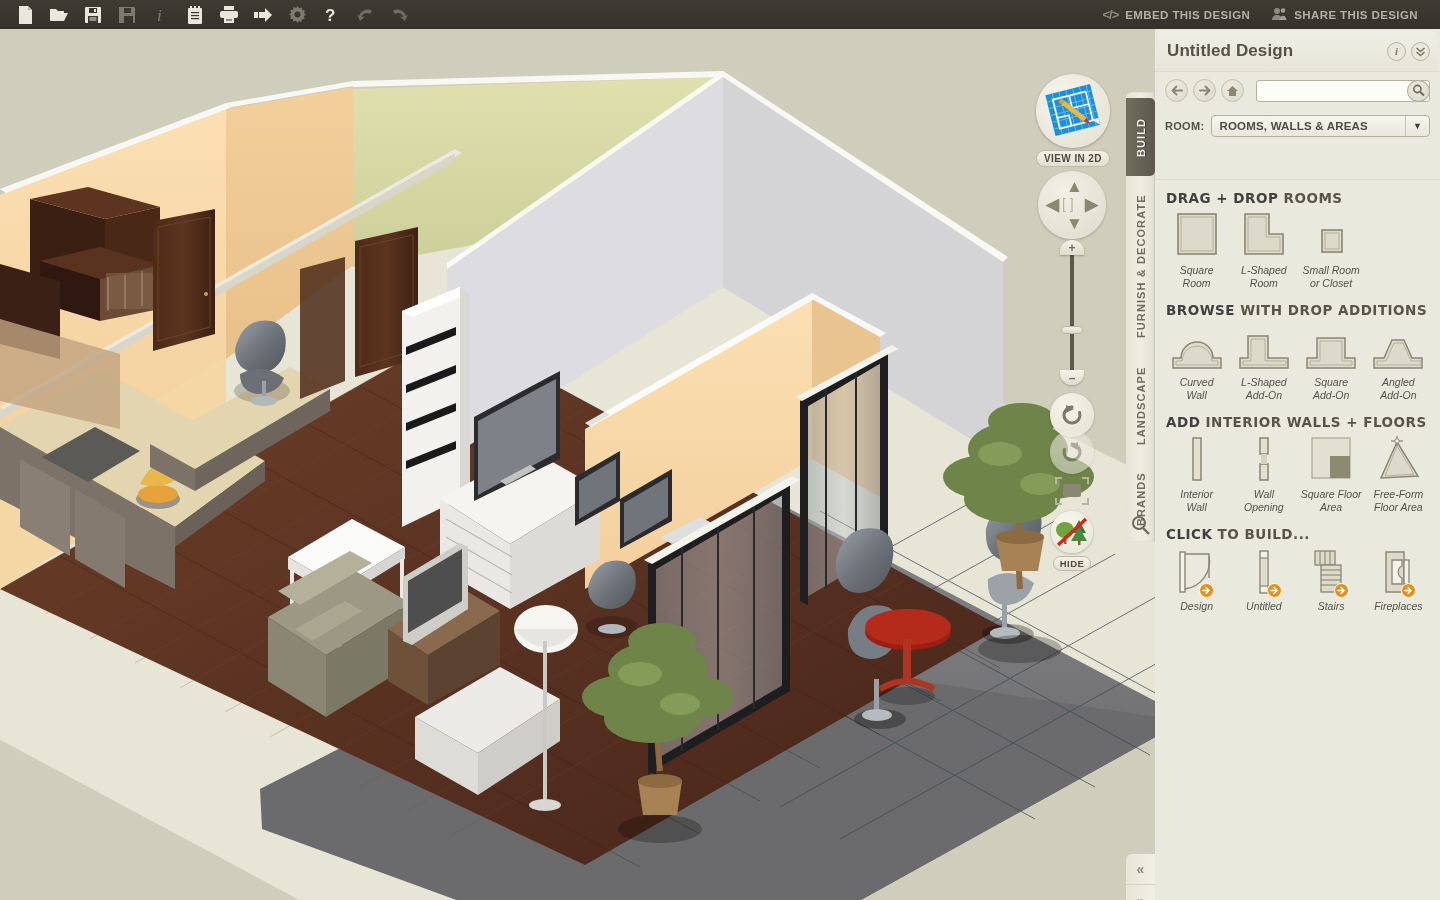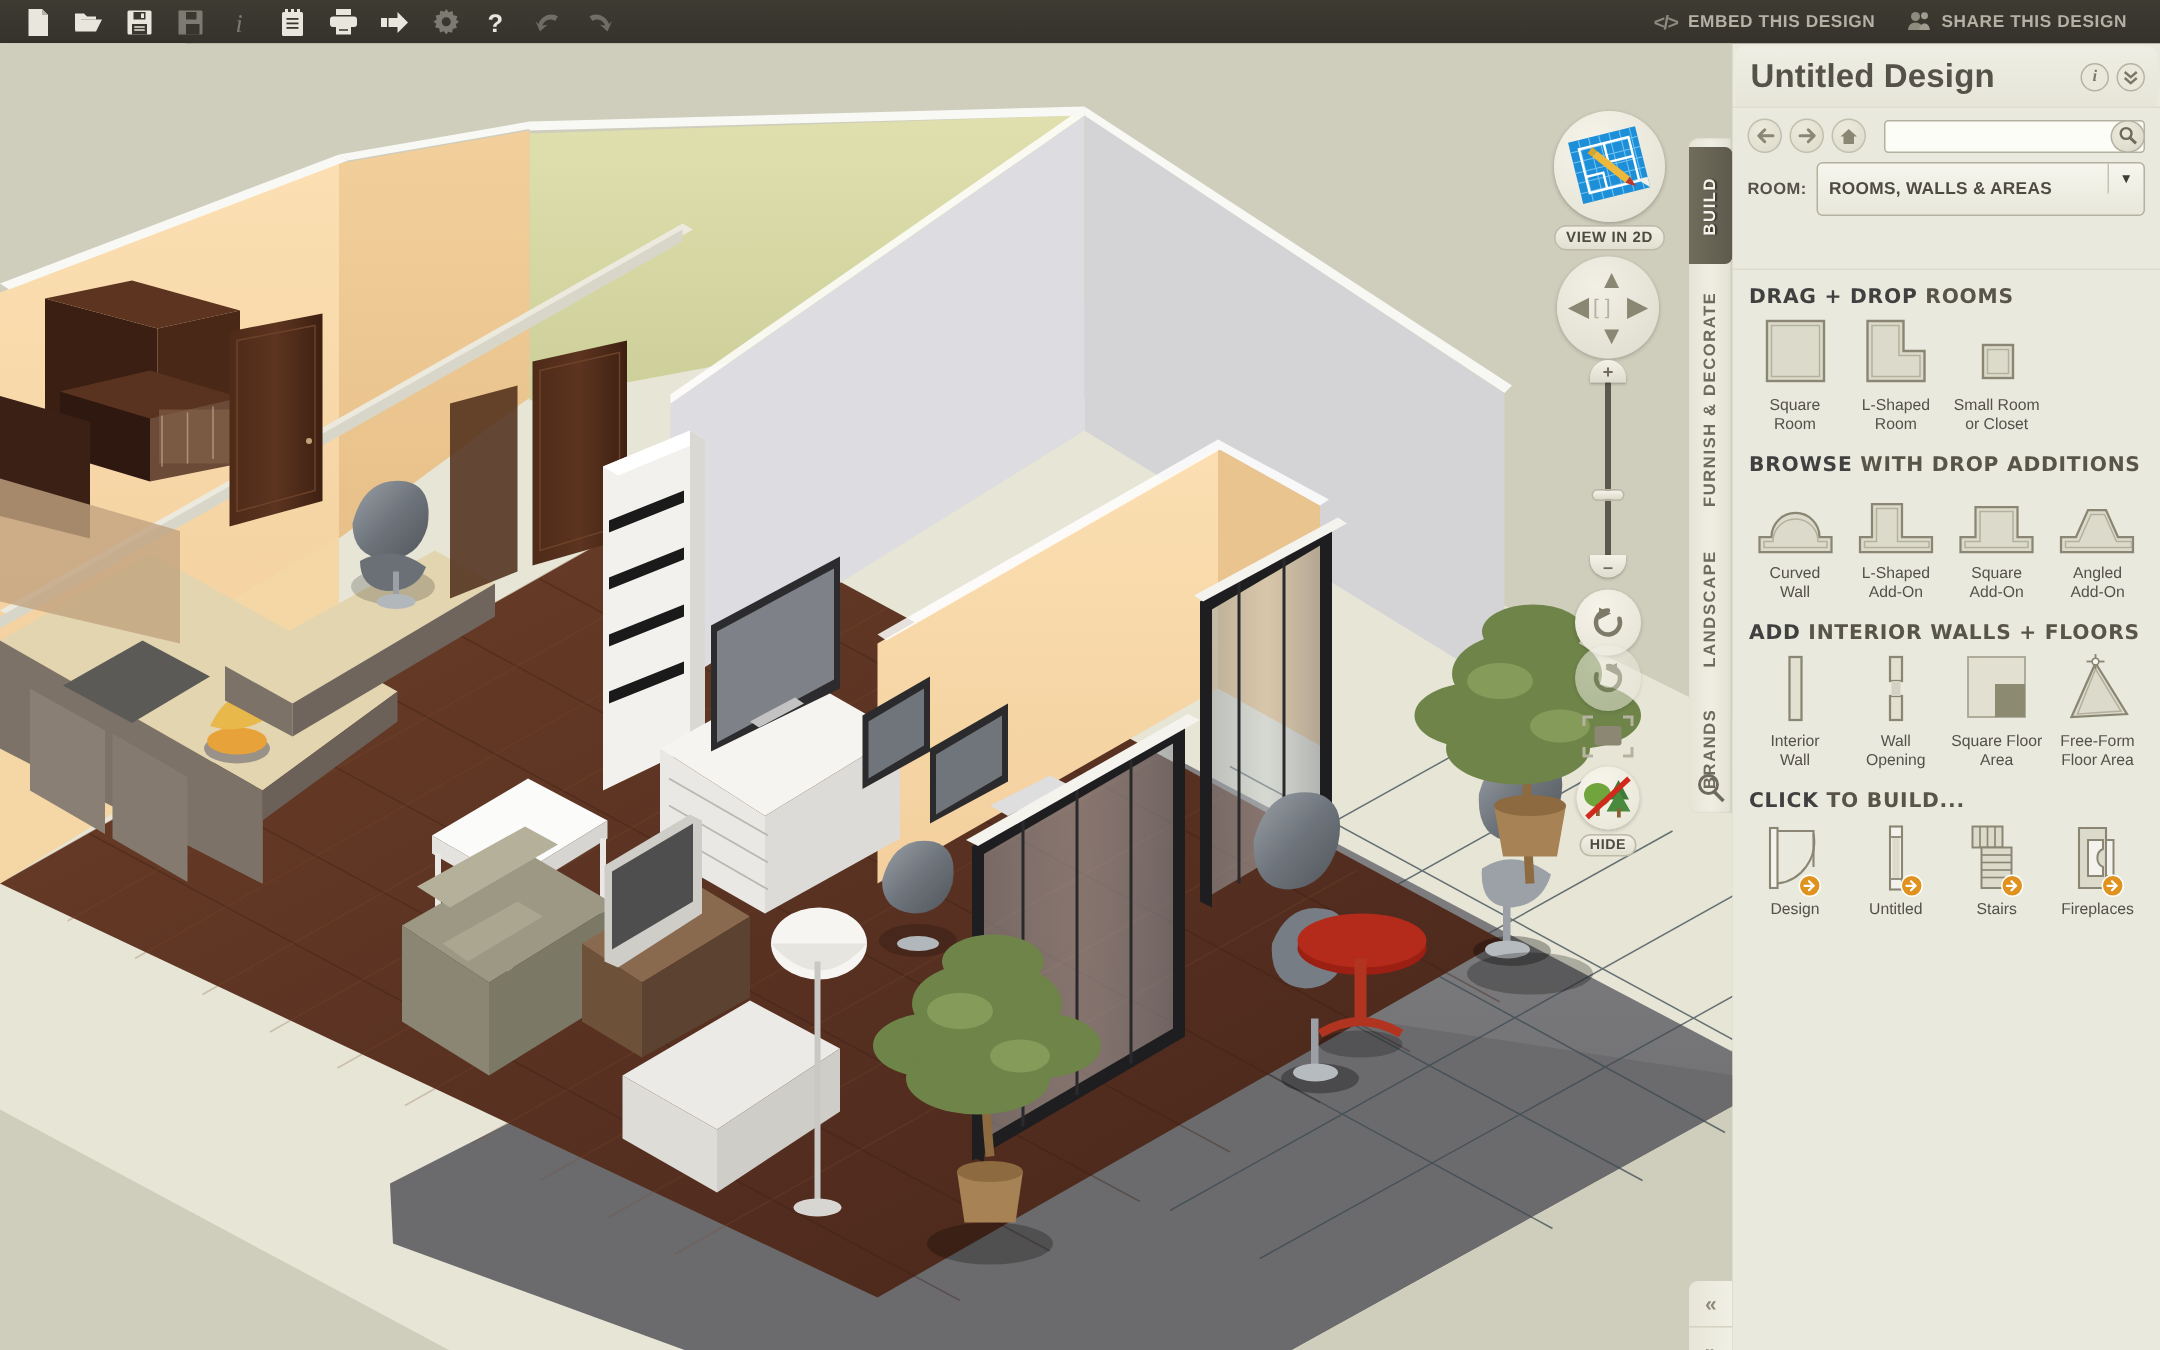--- a/index.html
+++ b/index.html
@@ -196,21 +196,21 @@
     position: absolute; left: 1155px; top: 29px; width: 285px; height: 871px;
     background: #e9e9dd;
   }
   .panel-head {
     position: relative; height: 40px; margin: 2px 2px 0 2px;
     background: linear-gradient(180deg,#efeee4,#e6e5d8);
     border-radius: 6px 6px 0 0;
     display: flex; align-items: center; padding: 0 8px 0 10px;
   }
   .panel-head .ptitle {
-    font-size: 22px; font-weight: bold; color: #55524a; letter-spacing: .1px; text-align: center;
+    font-size: 17px; font-weight: bold; color: #55524a; letter-spacing: .1px; text-align: center;
   }
   .panel-head .pbtns { margin-left: auto; display: flex; gap: 5px; }
   .circ-btn {
     width: 19px; height: 19px; border-radius: 50%;
     border: 1px solid #b6b3a1; background: #e9e8db;
     display: flex; align-items: center; justify-content: center; cursor: pointer;
     color: #7b7868; font-size: 11px; font-weight: bold;
   }
   .panel-nav {
     height: 38px; display: flex; align-items: center; padding: 0 10px; gap: 5px;
@@ -239,21 +239,21 @@
     border: 1px solid #b4b1a0;
     display: flex; align-items: center; justify-content: center; cursor: pointer;
   }
   .panel-show {
     height: 34px; display: flex; align-items: center; padding: 0 10px 0 10px; gap: 7px;
   }
   .panel-show .slabel {
     font-size: 11px; font-weight: bold; color: #55524a; letter-spacing: .3px;
   }
   .dropdown {
-    flex: 1; height: 36px; position: relative;
+    flex: 1; height: 22px; position: relative;
     background: linear-gradient(180deg,#f7f6ee,#e8e7da);
     border: 1px solid #b4b1a0; border-radius: 4px;
     display: flex; align-items: center; cursor: pointer;
   }
   .dropdown .dval {
     font-size: 11.5px; font-weight: bold; color: #4e4b43; padding-left: 7px; letter-spacing: .2px;
   }
   .dropdown .darrow {
     position: absolute; right: 0; top: 0; width: 24px; height: 20px;
     border-left: 1px solid #c6c3b2;
@@ -263,21 +263,21 @@
   .panel-body {
     position: absolute; top: 150px; left: 0; right: 0; bottom: 0;
     border-top: 1px solid #dcdbcd; padding: 10px 8px 0 8px; overflow: hidden;
   }
   .sect { margin-bottom: 13px; }
   .sect-title {
     font-size: 13.5px; font-weight: bold; letter-spacing: .5px;
     color: #585548; margin: 0 0 6px 3px; font-family: "DejaVu Sans", sans-serif;
   }
   .sect-title .hl { color: #404040; }
-  .items { display: flex; align-items: flex-start; }
+  .items { display: flex; align-items: flex-start; font-style: italic; }
   .item {
     flex: 1; text-align: center; cursor: pointer; padding: 0 2px;
   }
   .item .thumb {
     height: 48px; display: flex; align-items: flex-end; justify-content: center;
     margin-bottom: 4px; position: relative;
   }
   .item .cap {
     font-size: 10.5px; line-height: 12.5px; color: #54514a;
   }

